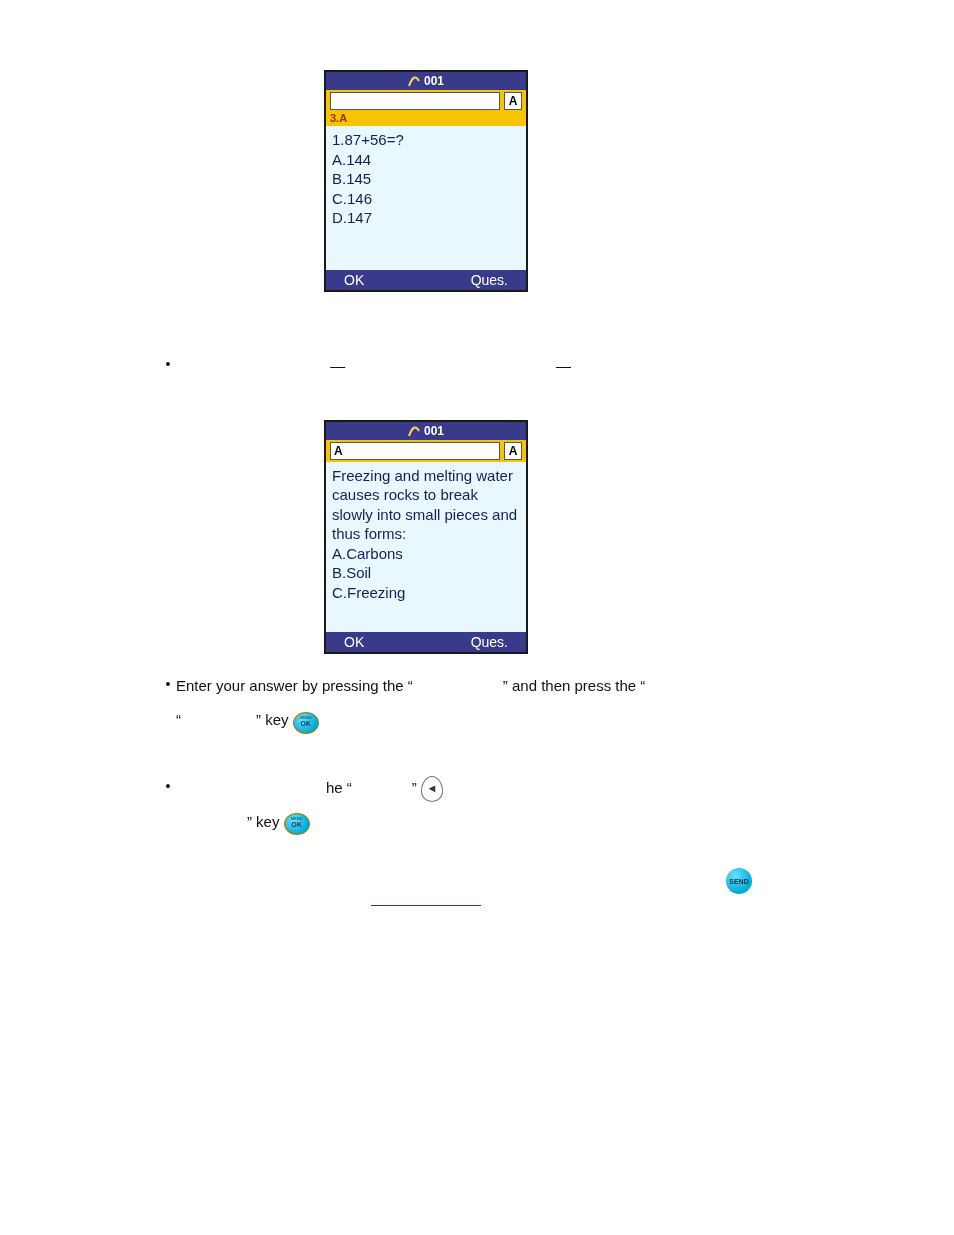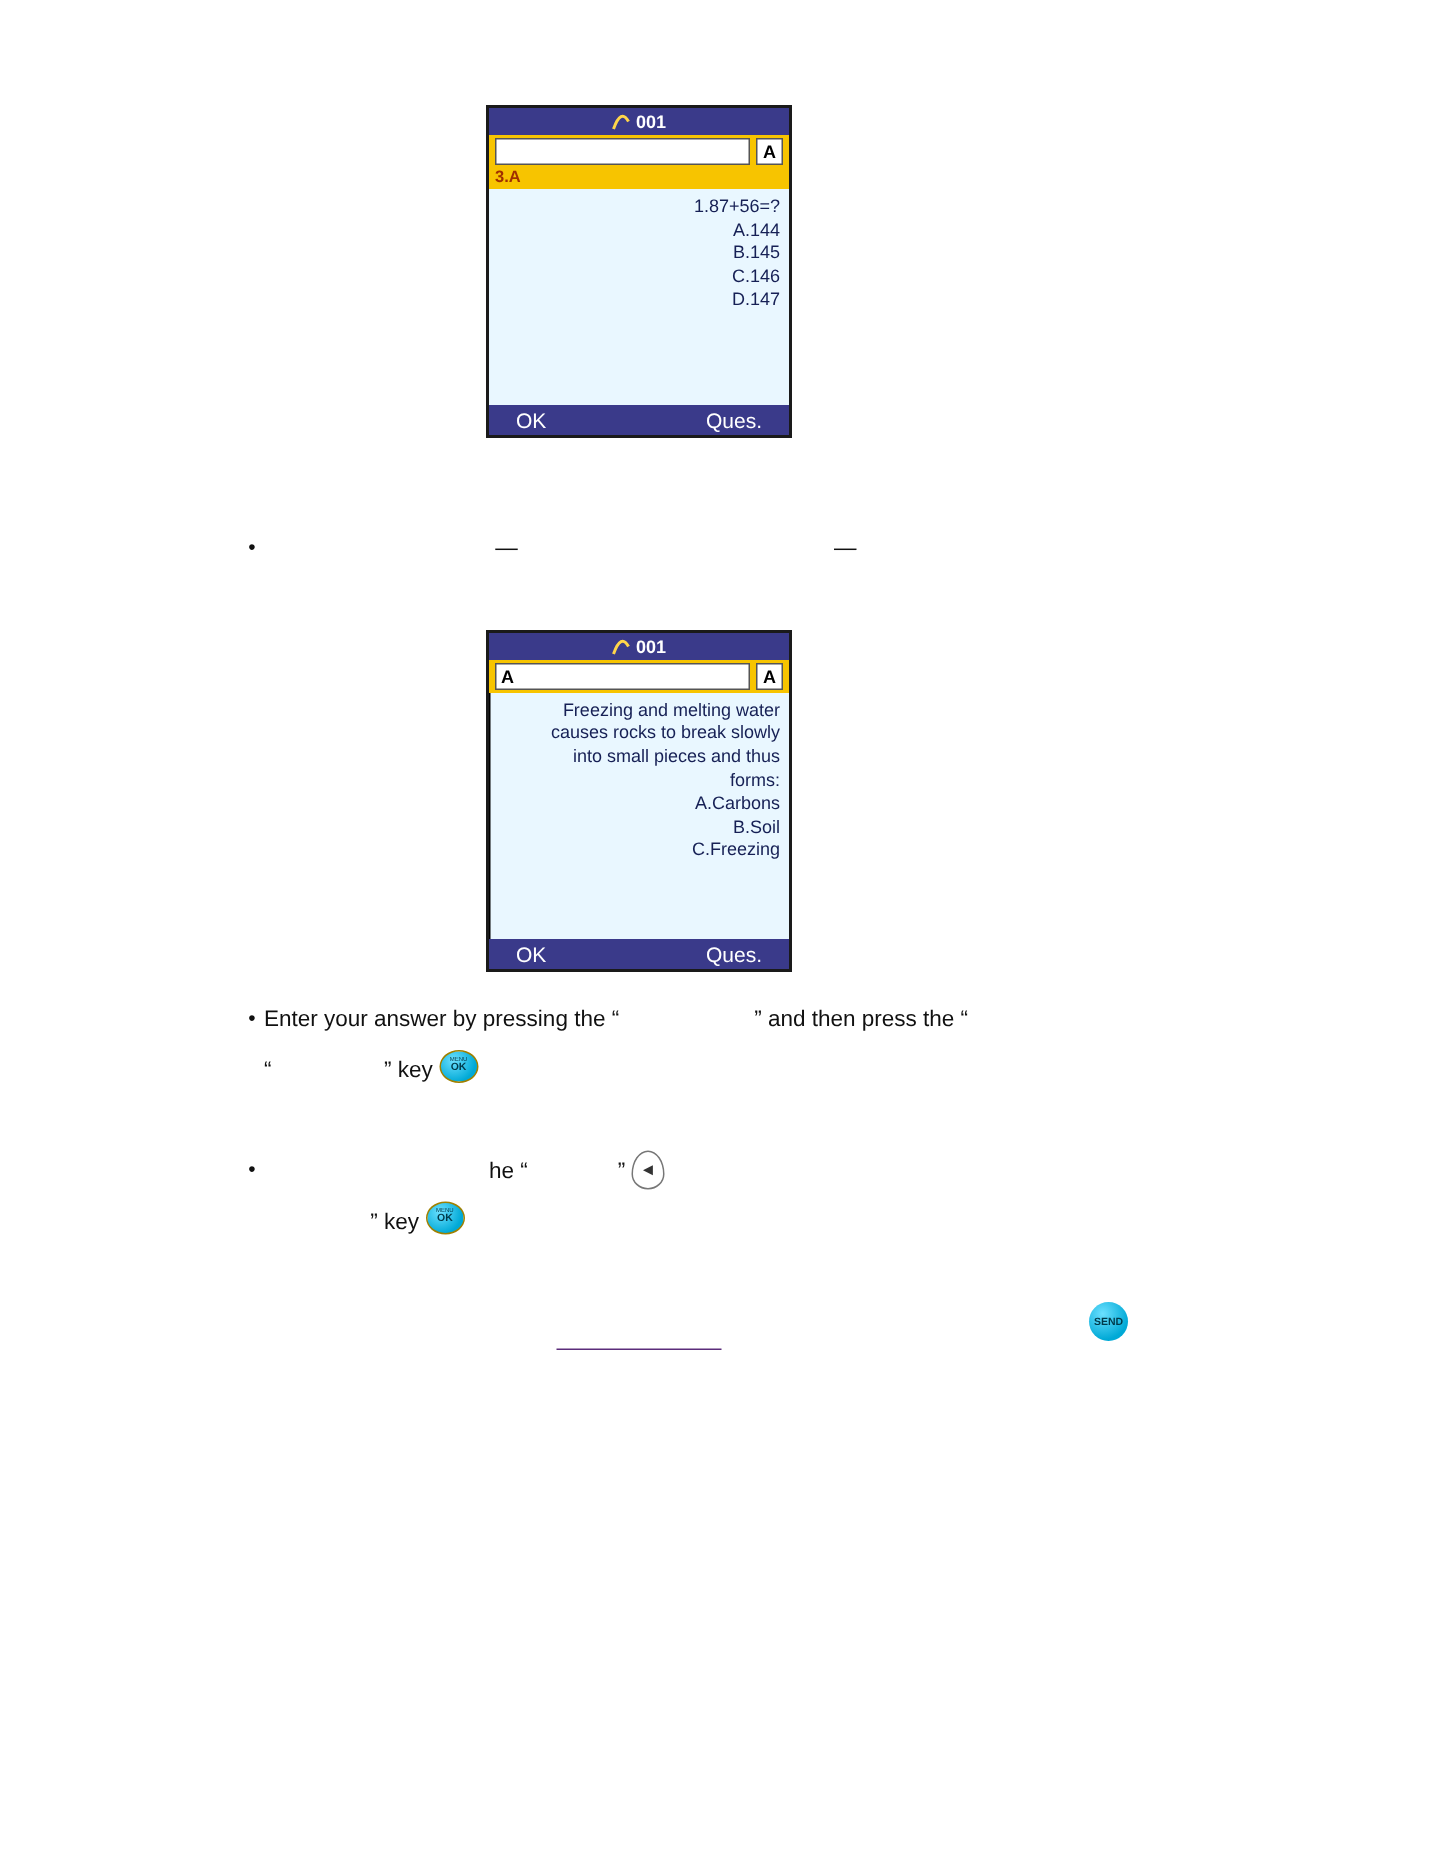--- a/index.html
+++ b/index.html
@@ -74,22 +74,21 @@
     font-size: 11px;
     padding: 0 4px 2px 4px;
     font-weight: bold;
   }
   .device-body {
     background: #e9f7ff;
     padding: 4px 6px 30px 6px;
     min-height: 110px;
     line-height: 1.3;
     color: #162055;
-    font-size: 12px;
-    text-align: right;
+    font-size: 15px;
   }
   .device-footer {
     background: #3a3a8a;
     color: #fff;
     display: flex;
     justify-content: space-between;
     padding: 2px 18px;
     font-size: 14px;
   }
   .bullet-block {
@@ -158,21 +157,21 @@
     justify-content: center;
     width: 20px;
     height: 24px;
     border: 1px solid #777;
     border-radius: 50% 50% 50% 50% / 60% 60% 40% 40%;
     background: #fff;
     font-size: 11px;
     color: #333;
     vertical-align: middle;
   }
-  .inline-align { display:inline-flex; align-items:flex-start; flex-wrap:wrap; gap:0; }
+  .inline-align { display:inline-flex; align-items:flex-end; flex-wrap:wrap; gap:0; }
   .floating-send {
     position: absolute;
     right: 100px;
     top: 868px;
   }
   .underline-bar {
     width: 110px;
     border-bottom: 1.5px solid #5b2c7a;
     margin: 70px auto 0 auto;
   }
@@ -227,21 +226,21 @@
         <svg width="12" height="12" viewBox="0 0 12 12">
             <path d="M1 11 Q6 -3 11 6" fill="none" stroke="#ffd54a" stroke-width="2"></path>
           </svg>
       </span>
       <span>001</span>
     </div>
     <div class="device-yellow">
       <span class="input-box" style="font-weight:bold;">A</span>
       <span class="mode-box">A</span>
     </div>
-    <div class="device-body" style="min-height:130px;margin-left:16px;">
+    <div class="device-body" style="min-height:130px;">
       <div>Freezing and melting water causes rocks to break slowly into small pieces and thus forms:</div>
       <div>A.Carbons</div>
       <div>B.Soil</div>
       <div>C.Freezing</div>
     </div>
     <div class="device-footer">
       <span>OK</span>
       <span>Ques.</span>
     </div>
   </div>

